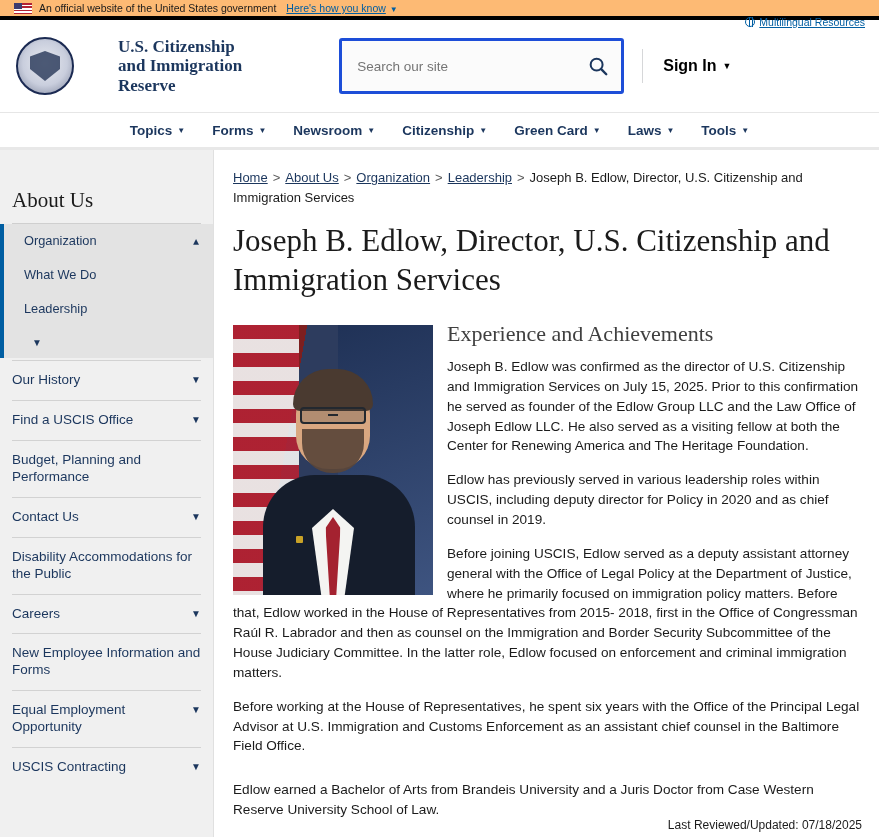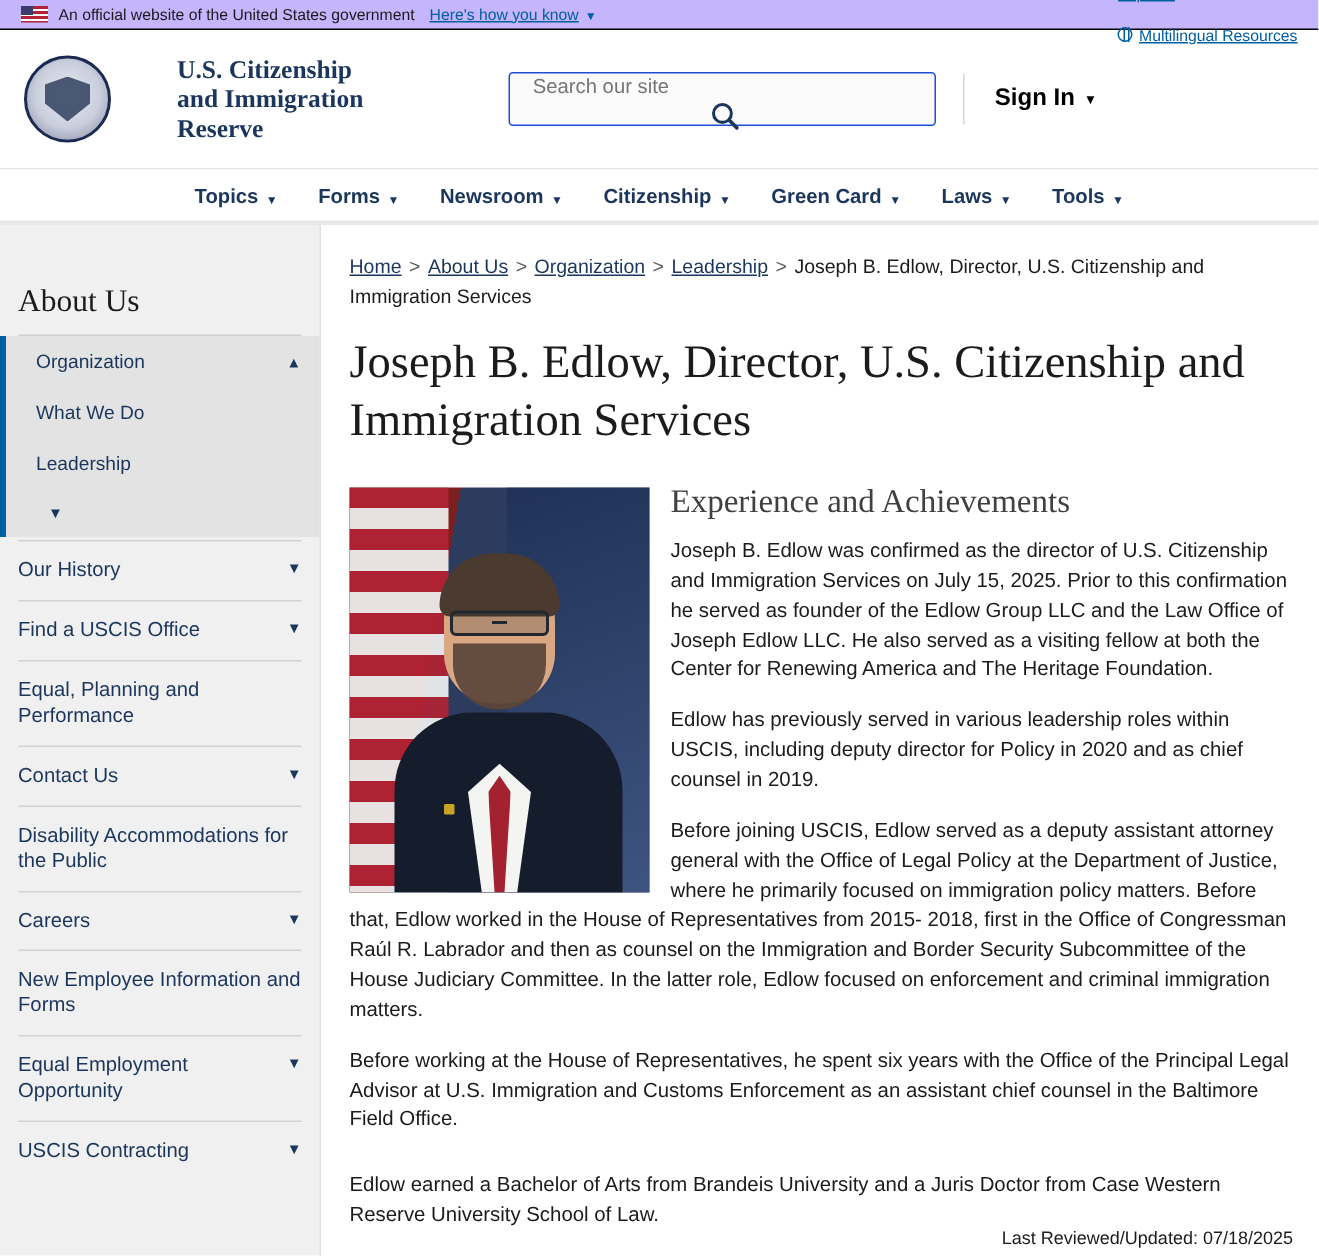--- a/index.html
+++ b/index.html
@@ -7,22 +7,22 @@
     margin: 0; padding: 0;
     width: 879px; height: 837px;
     font-family: "Liberation Sans", sans-serif;
     background: #ffffff;
     overflow: hidden;
   }
 
   
   .gov-banner {
     height: 20px;
-    background: #c4b5fd;
-    border-bottom: 1px solid #000000;
+    background: #fdba74;
+    border-bottom: 4px solid #000000;
     display: flex;
     align-items: center;
     padding: 0 14px;
     font-size: 10.5px;
     color: #1b1b1b;
   }
   .flag {
     width: 18px; height: 11px;
     margin-right: 7px;
     position: relative;
@@ -112,28 +112,27 @@
     line-height: 1.12;
     font-weight: 700;
     margin-left: 33px;
   }
   .search-wrap {
     margin-left: 97px;
     display: flex;
     align-items: center;
   }
   .search-box {
-    width: 285px; height: 36px;
-    border: 1px solid #1d4ed8;
+    width: 285px; height: 56px;
+    border: 3px solid #1d4ed8;
     border-radius: 3px;
     background: #fbfbfb;
     display: flex;
     align-items: center;
     padding: 0 10px 0 13px;
-    flex-direction: column;
   }
   .search-box input {
     border: 0; outline: 0; background: transparent;
     font-size: 13.5px; color: #5b616b;
     width: 100%;
     font-family: "Liberation Sans", sans-serif;
   }
   .search-btn {
     background: none; border: 0; cursor: pointer;
     padding: 0 2px;
@@ -161,21 +160,21 @@
     display: flex;
     align-items: center;
     justify-content: center;
     gap: 27px;
   }
   .mainnav .item {
     font-size: 13.5px;
     color: #1b365d;
     font-weight: 700;
     cursor: pointer;
-    display: flex; align-items: flex-end; gap: 5px;
+    display: flex; align-items: center; gap: 5px;
   }
   .mainnav .item .caret2 { font-size: 8px; font-weight: 400; }
 
   
   .body-wrap { display: flex; height: 690px; }
 
   
   .sidebar {
     width: 214px;
     background: #f0f0f0;
@@ -438,21 +437,21 @@
       <span>Our History</span>
       <span class="chev">▼</span>
     </div>
     <div class="sb-group-sep"></div>
     <div class="sb-item">
       <span>Find a USCIS Office</span>
       <span class="chev">▼</span>
     </div>
     <div class="sb-group-sep"></div>
     <div class="sb-item">
-      <span>Equal, Planning and Performance</span>
+      <span>Budget, Planning and Performance</span>
     </div>
     <div class="sb-group-sep"></div>
     <div class="sb-item">
       <span>Contact Us</span>
       <span class="chev">▼</span>
     </div>
     <div class="sb-group-sep"></div>
     <div class="sb-item">
       <span>Disability Accommodations for the Public</span>
     </div>

